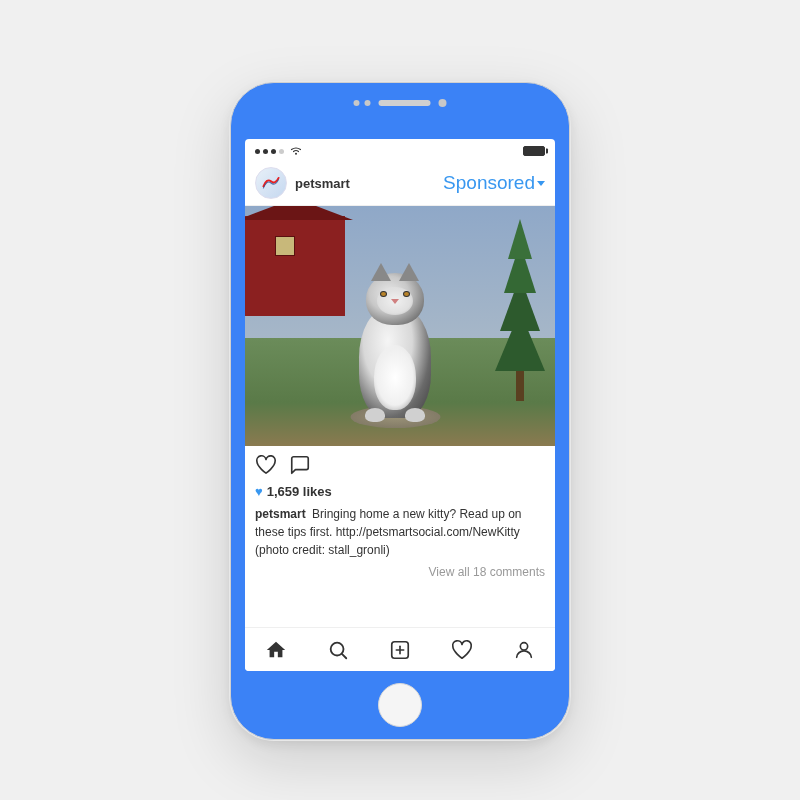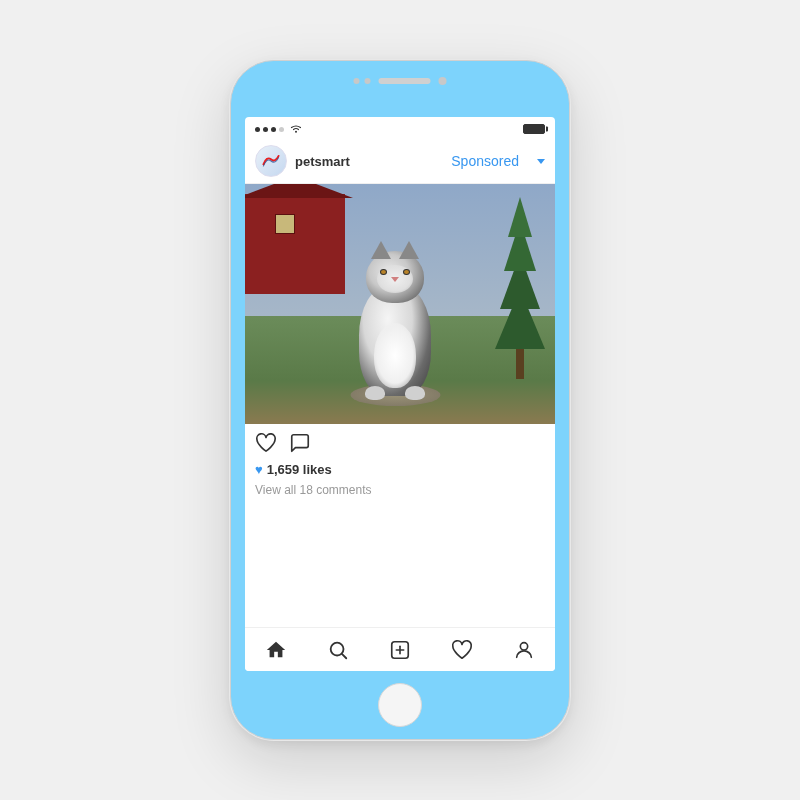--- a/index.html
+++ b/index.html
@@ -16,27 +16,28 @@
 
     .phone-wrapper {
       position: relative;
       width: 340px;
       height: 680px;
     }
 
     .phone-body {
       position: absolute;
       inset: 0;
-      background: #7dd3fc;
+      background: #3b82f6;
       border-radius: 44px;
       border: 1.5px solid #d0d0d0;
       box-shadow:
         0 0 0 1px #e8e8e8,
         0 20px 60px rgba(0,0,0,0.15),
         0 4px 12px rgba(0,0,0,0.08);
+      margin-top: 22px;
     }
 
     
     .phone-camera-area {
       position: absolute;
       top: 16px;
       left: 50%;
       transform: translateX(-50%);
       display: flex;
       align-items: center;
@@ -172,26 +173,26 @@
 
     .ig-username {
       font-size: 13px;
       font-weight: 600;
       color: #333;
       margin-left: 8px;
       flex: 1;
     }
 
     .ig-sponsored {
-      font-size: 14px;
+      font-size: 19px;
       color: #3897f0;
       font-weight: 500;
       display: flex;
       align-items: center;
-      gap: 18px;
+      gap: 2px;
     }
 
     .chevron-down {
       display: inline-block;
       width: 0;
       height: 0;
       border-left: 4px solid transparent;
       border-right: 4px solid transparent;
       border-top: 5px solid #3897f0;
       margin-top: 1px;
@@ -528,20 +529,21 @@
       font-weight: 700;
       color: #333;
       margin-right: 3px;
     }
 
     
     .ig-comments {
       padding: 2px 10px 6px;
       font-size: 12px;
       color: #999;
+      text-align: right;
     }
 
     
     .ig-nav {
       position: absolute;
       bottom: 0;
       left: 0; right: 0;
       height: 44px;
       border-top: 0.5px solid #efefef;
       display: flex;
@@ -663,20 +665,23 @@
             <path d="M21 15 A2 2 0 0 1 19 17 H7 L3 21 V5 A2 2 0 0 1 5 3 H19 A2 2 0 0 1 21 5 Z"></path>
           </svg>
         </div>
       </div>
 
       <div class="ig-likes">
         <span class="likes-heart">♥</span>
         <span>1,659 likes</span>
       </div>
 
+      <div class="ig-caption">
+        <span class="caption-username">petsmart</span><span> Bringing home a new kitty? Read up on these tips first. http://petsmartsocial.com/NewKitty (photo credit: stall_gronli)</span>
+      </div>
 
       <div class="ig-comments">
         <span>View all 18 comments</span>
       </div>
 
       <div class="ig-nav">
 
         <div class="nav-btn">
           <svg viewBox="0 0 24 24" fill="#333" stroke="none">
             <path d="M10 20v-6h4v6h5v-8h3L12 3 2 12h3v8z"></path>

